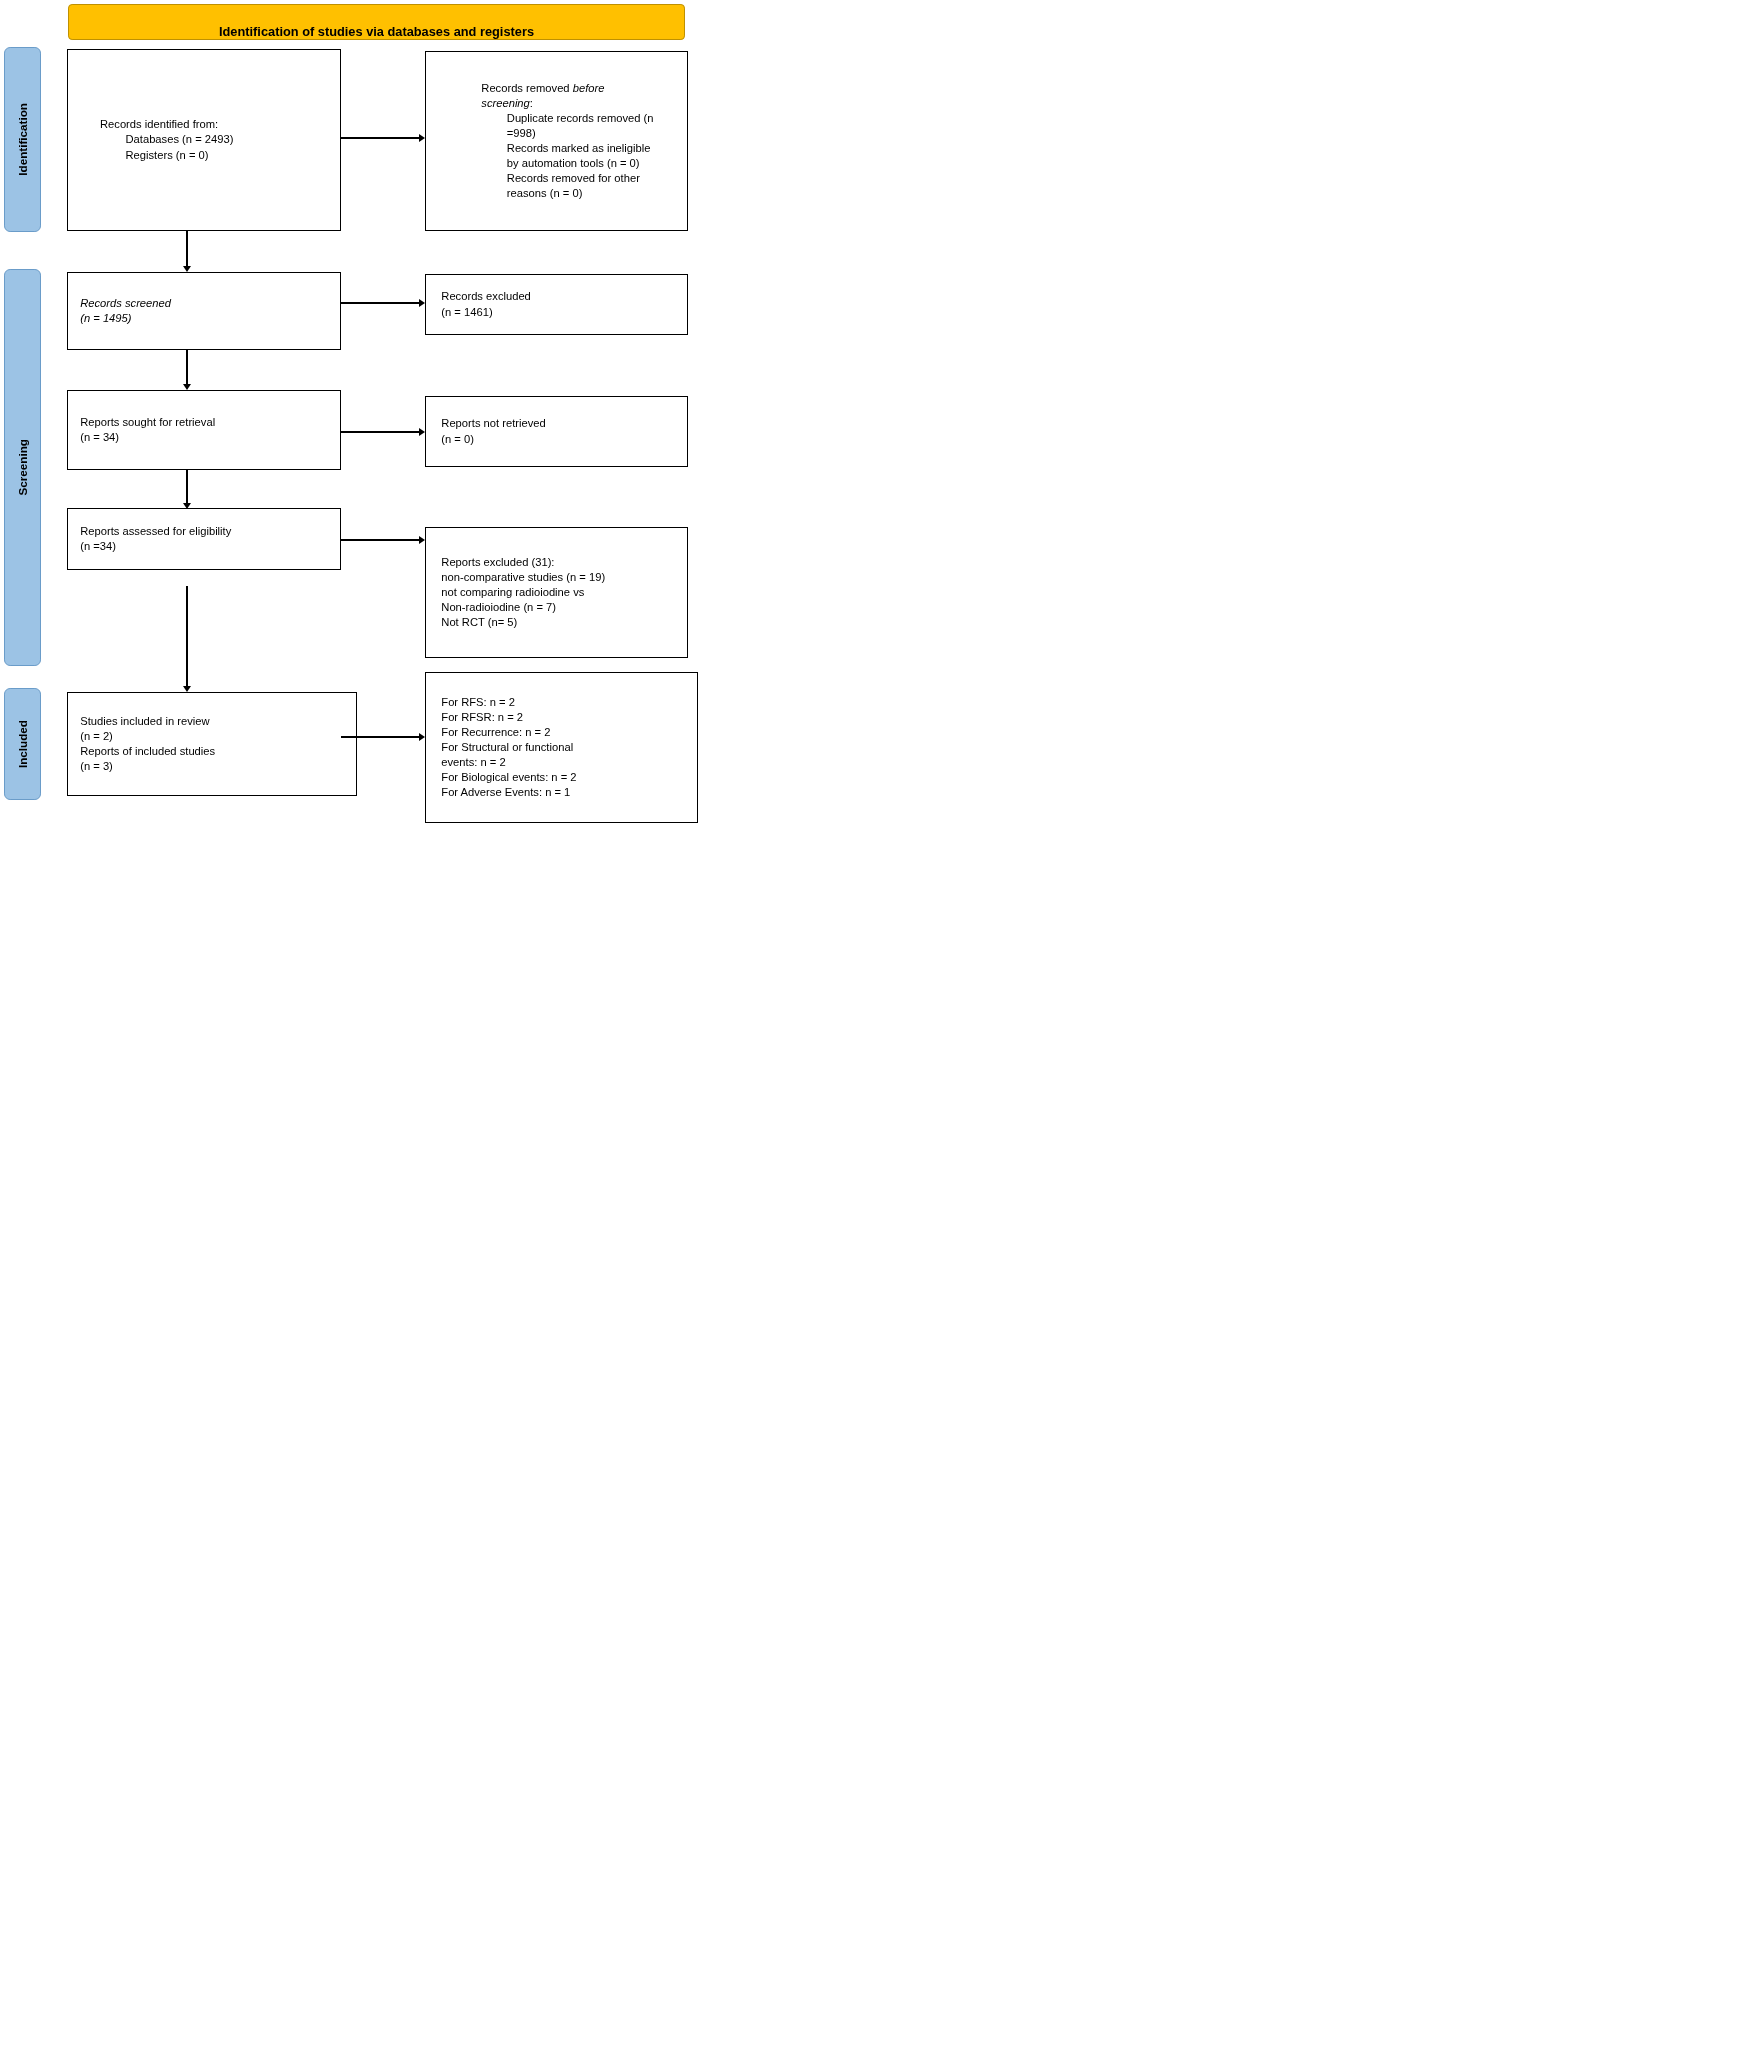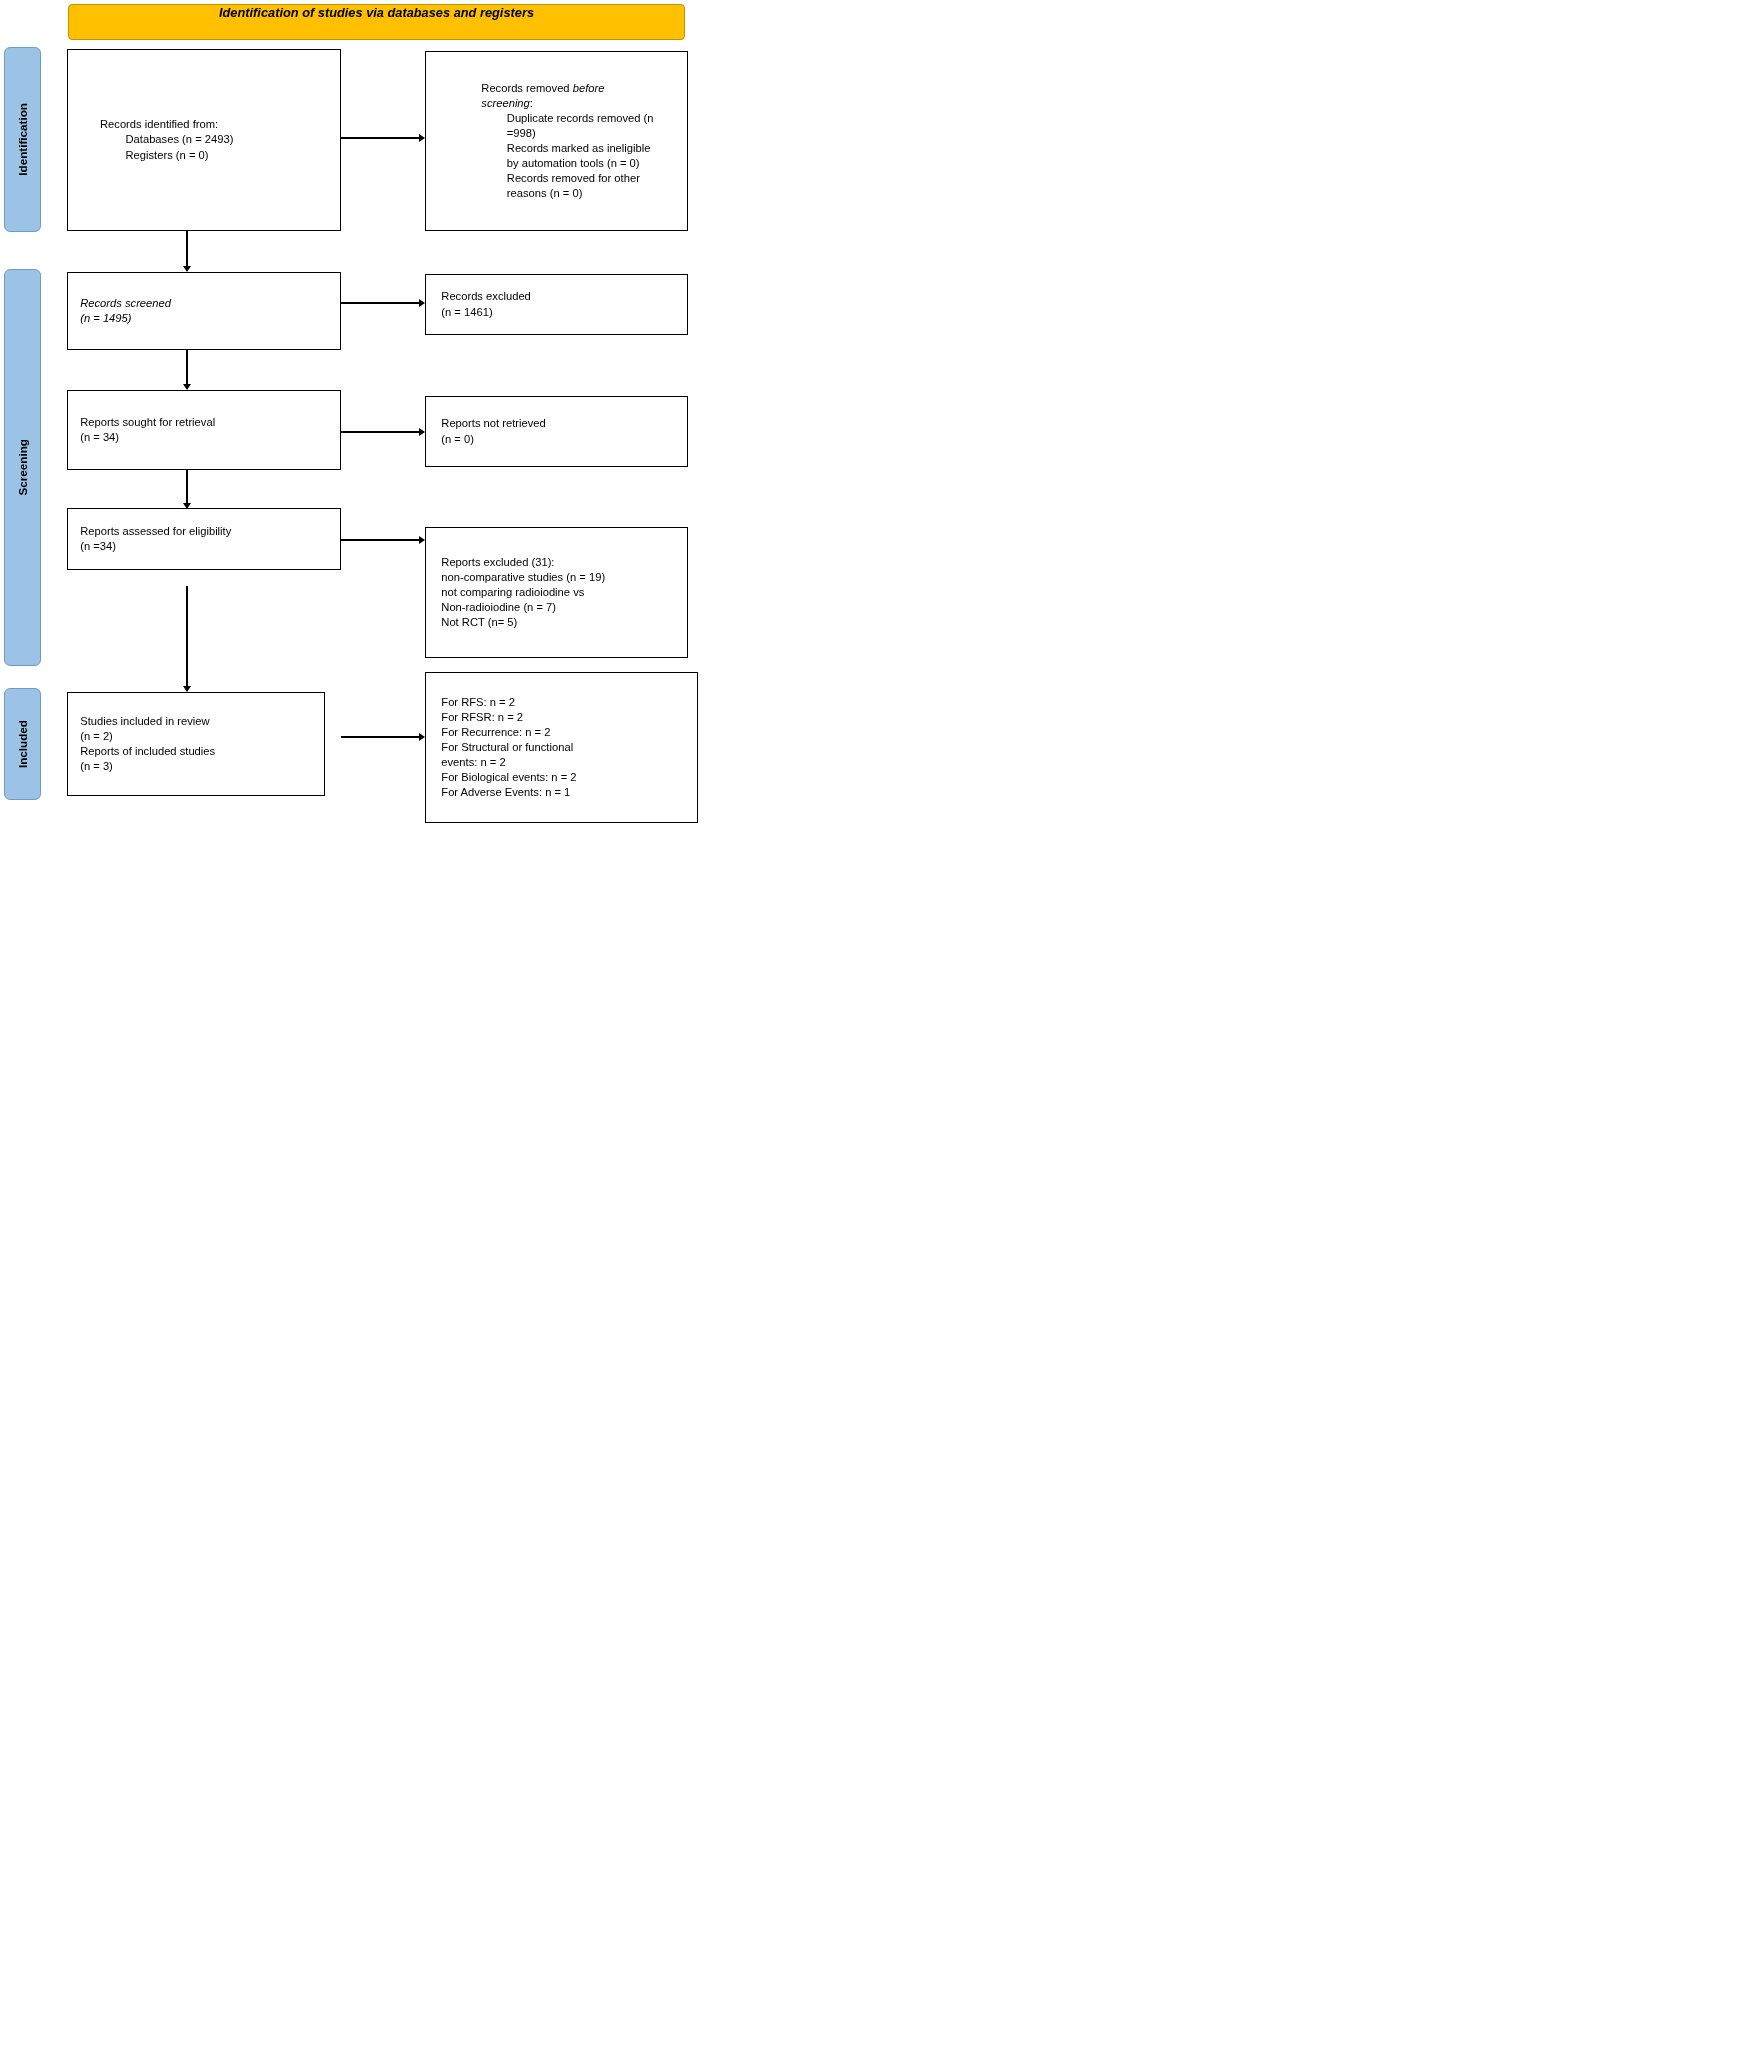--- a/index.html
+++ b/index.html
@@ -3,21 +3,21 @@
 <meta charset="utf-8">
 <style>
   html,body { margin:0; padding:0; background:#ffffff; }
   body { font-family:"Liberation Sans", sans-serif; color:#000; }
   .canvas { position:relative; width:703px; height:827px; background:#fff; overflow:hidden; }
 
   
   .banner {
     position:absolute; left:68px; top:4.1px; width:615px; height:34px;
     background:#FFC000; border:1px solid #BF9000; border-radius:4.1px;
-    display:flex; align-items:flex-start; justify-content:center;font-style:italic;
+    display:flex; align-items:flex-end; justify-content:center;
   }
   .banner span { font-weight:bold; font-size:12.8px; }
 
   
   .phase {
     position:absolute; left:4.1px; width:35px;
     background:#9CC3E5; border:0.5px solid #6A9CC9; border-radius:6.1px;
     display:flex; align-items:center; justify-content:center;
   }
   .phase span {
@@ -86,21 +86,21 @@
     </div>
   </div>
 
   <div class="box" style="left:67px; top:508px; width:274px; height:62px;align-items:center;">
     <div class="txt">
       <div class="line">Reports assessed for eligibility</div>
       <div class="line">(n =34)</div>
     </div>
   </div>
 
-  <div class="box" style="left:67px; top:692px; width:258px; height:104px;">
+  <div class="box" style="left:67px; top:692px; width:290px; height:104px;">
     <div class="txt">
       <div class="line">Studies included in review</div>
       <div class="line">(n = 2)</div>
       <div class="line">Reports of included studies</div>
       <div class="line">(n = 3)</div>
     </div>
   </div>
 
   <div class="box right" style="left:425px; top:51px; width:263px; height:180px;padding-left:40px;">
     <div class="txt">

